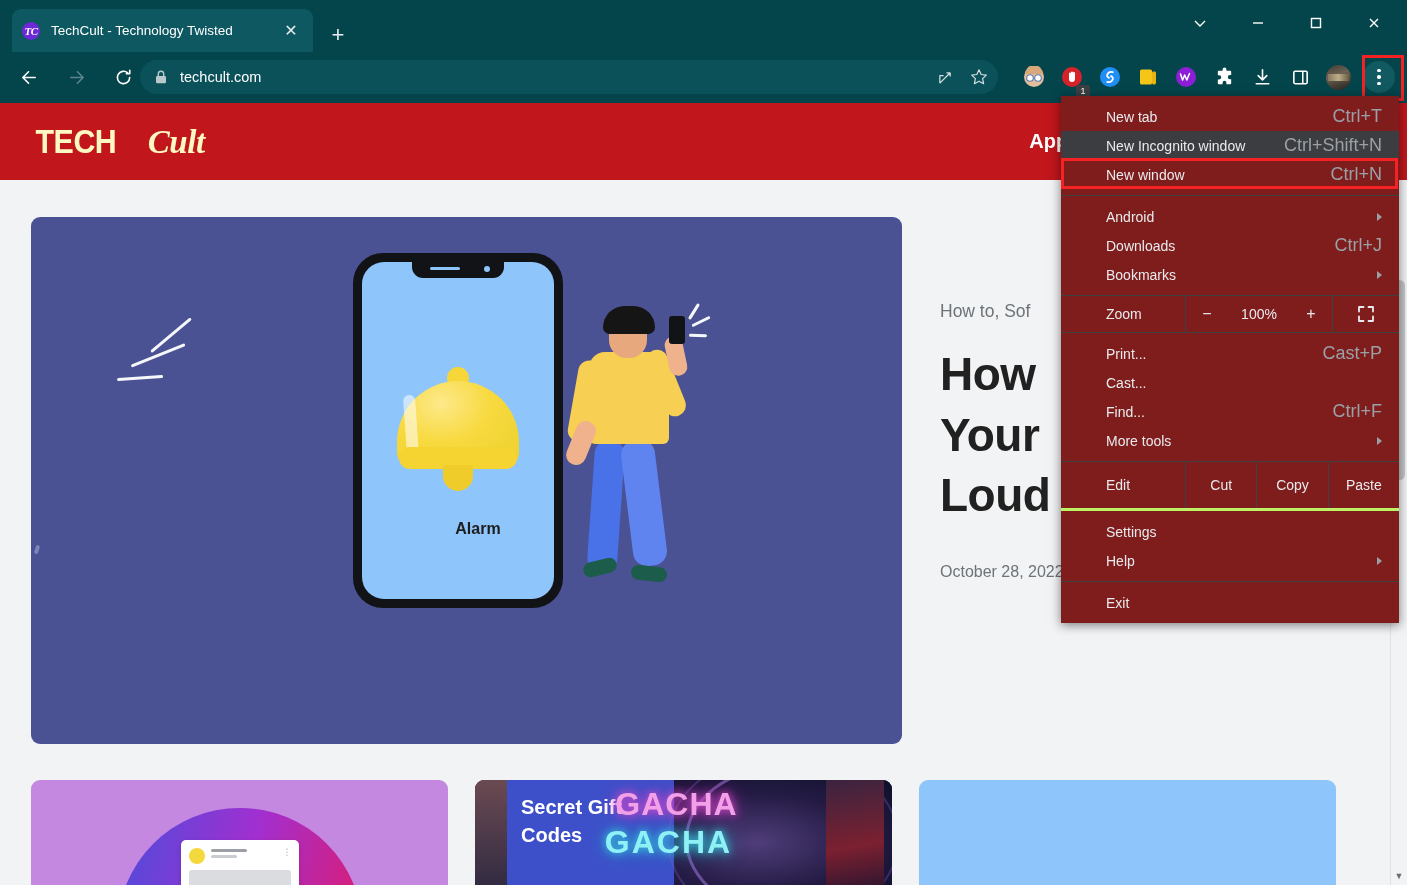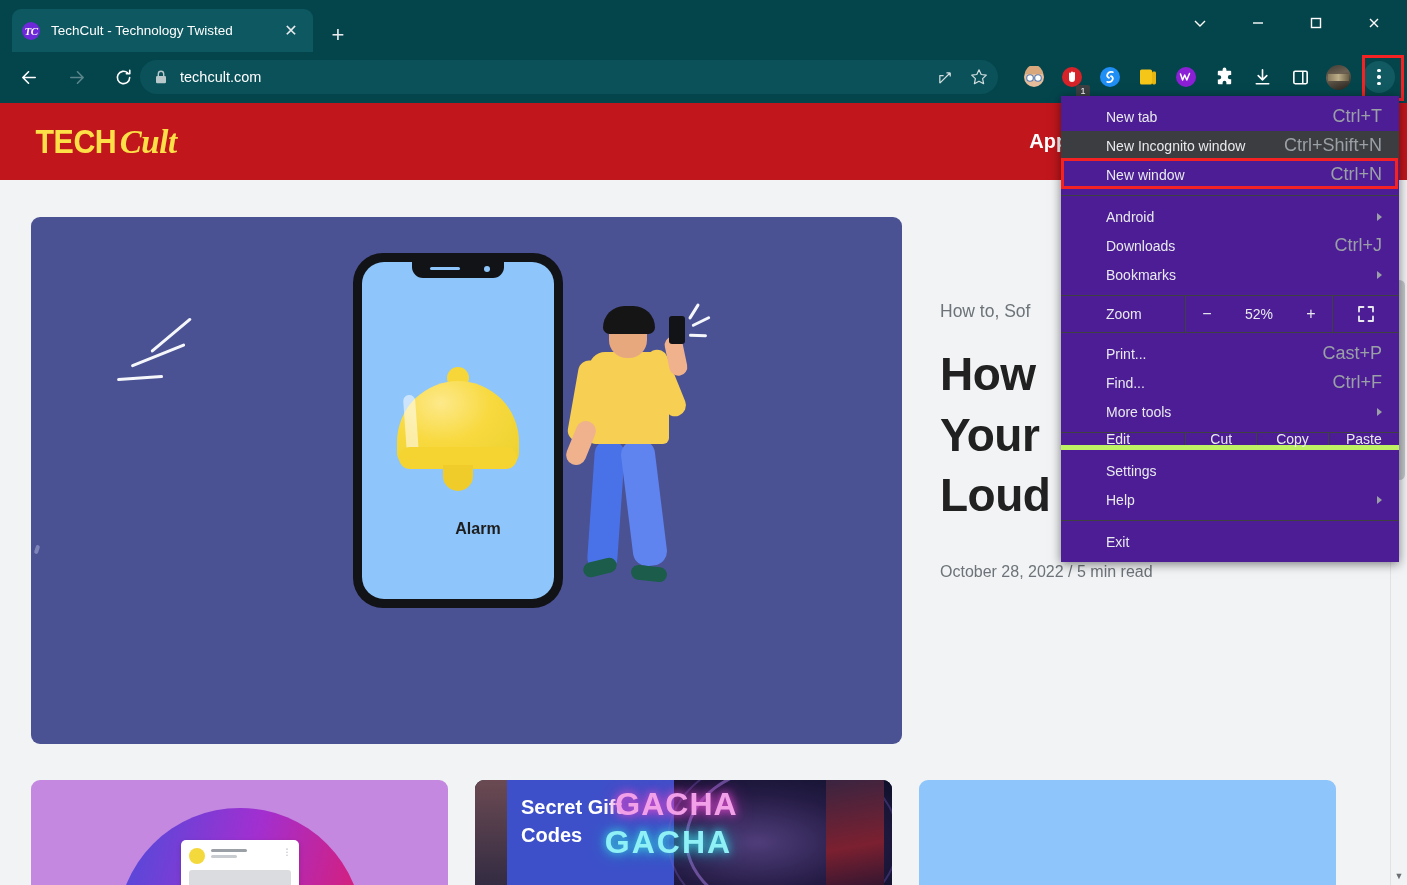--- a/index.html
+++ b/index.html
@@ -160,24 +160,24 @@
     position: absolute; top: 103px; left: 0; right: 0; bottom: 0;
     background: #f1f3f4; overflow: hidden;
   }
   .site-header {
     height: 77px; background: #c0161c;
     display: flex; align-items: center;
     padding: 0 0 0 32px;
     position: relative;
   }
   .logo {
-    color: #fde047; font-size: 33px; font-weight: 900;
+    color: #fef9c3; font-size: 33px; font-weight: 900;
     font-family: "Liberation Sans", sans-serif;
     letter-spacing: -0.5px;
-    display: flex; align-items: baseline;
+    display: flex; align-items: baseline; gap: 28px;
   }
   .logo .tech { font-style: normal; transform: scaleX(.92); display:inline-block; }
   .logo .cult { font-style: italic; font-family: "Liberation Serif", serif; font-weight: 900; }
   .site-nav {
     position: absolute; right: 10px; top: 0; height: 100%;
     display: flex; align-items: center; gap: 36px;
     padding-right: 20px;
   }
   .site-nav a {
     color: #ffffff; font-size: 20px; font-weight: bold;
@@ -340,21 +340,21 @@
   .c2-fig { position:absolute; right:8px; top:0; bottom:0; width:58px;
     background: linear-gradient(170deg,#3a2440 0%,#7b2030 55%,#1d1230 100%); }
 
   .card-3 { background: #8ec5fb; }
 
   
   .chrome-menu {
     position: absolute;
     left: 1061px; top: 96px;
     width: 338px;
-    background: #4c1d95;
+    background: #7f1d1d;
     box-shadow: 0 2px 10px rgba(0,0,0,.5);
     font-size: 14px;
     padding: 6px 0 0 0;
     z-index: 40;
   }
   .mi {
     display: flex; align-items: center;
     height: 29px; padding: 0 17px 0 45px;
     color: #e8eaed; white-space: nowrap;
     position: relative;
@@ -379,22 +379,22 @@
   }
   .zoom-label { width: 124px; display:flex; align-items:center; padding-left: 45px; }
   .zoom-ctrls { flex: 1 1 auto; display:flex; align-items:center; justify-content:center;
     gap: 0; border-left:1px solid #3f4042; border-right:1px solid #3f4042; }
   .zoom-minus, .zoom-plus { width: 42px; text-align:center; color:#e8eaed; font-size:16px; }
   .zoom-value { width: 62px; text-align:center; font-size:14px; }
   .zoom-full { width: 66px; display:flex; align-items:center; justify-content:center; }
 
   
   .edit-row {
-    display: flex; align-items: stretch; height: 18px; color: #e8eaed;
-    border-top: 1px solid #3f4042; border-bottom: 5px solid #bef264;
+    display: flex; align-items: stretch; height: 50px; color: #e8eaed;
+    border-top: 1px solid #3f4042; border-bottom: 3px solid #bef264;
     margin: 6px 0;
   }
   .edit-label { width: 124px; display:flex; align-items:center; padding-left:45px; }
   .edit-act { flex:1 1 0; display:flex; align-items:center; justify-content:center;
     border-left: 1px solid #3f4042; }
 
   
   .pg-scroll {
     position: absolute; right: 0; top: 103px; bottom: 0; width: 17px;
     background: #f1f3f4; border-left: 1px solid #e0e2e4;
@@ -690,33 +690,37 @@
     </div>
     <div class="mi">
       <span class="label">Bookmarks</span>
       <span class="arrow"></span>
     </div>
 
     <div class="zoom-row">
       <div class="zoom-label">Zoom</div>
       <div class="zoom-ctrls">
         <div class="zoom-minus">−</div>
-        <div class="zoom-value">52%</div>
+        <div class="zoom-value">100%</div>
         <div class="zoom-plus">+</div>
       </div>
       <div class="zoom-full">
         <svg width="18" height="18" viewBox="0 0 18 18">
           <path d="M2 6.5 V2 H6.5 M11.5 2 H16 V6.5 M16 11.5 V16 H11.5 M6.5 16 H2 V11.5" stroke="#e8eaed" stroke-width="1.8" fill="none" stroke-linecap="round" stroke-linejoin="round"></path>
         </svg>
       </div>
     </div>
 
     <div class="mi">
       <span class="label">Print...</span>
       <span class="accel">Cast+P</span>
+    </div>
+    <div class="mi">
+      <span class="label">Cast...</span>
+      <span class="accel"></span>
     </div>
     <div class="mi">
       <span class="label">Find...</span>
       <span class="accel">Ctrl+F</span>
     </div>
     <div class="mi">
       <span class="label">More tools</span>
       <span class="arrow"></span>
     </div>
 

